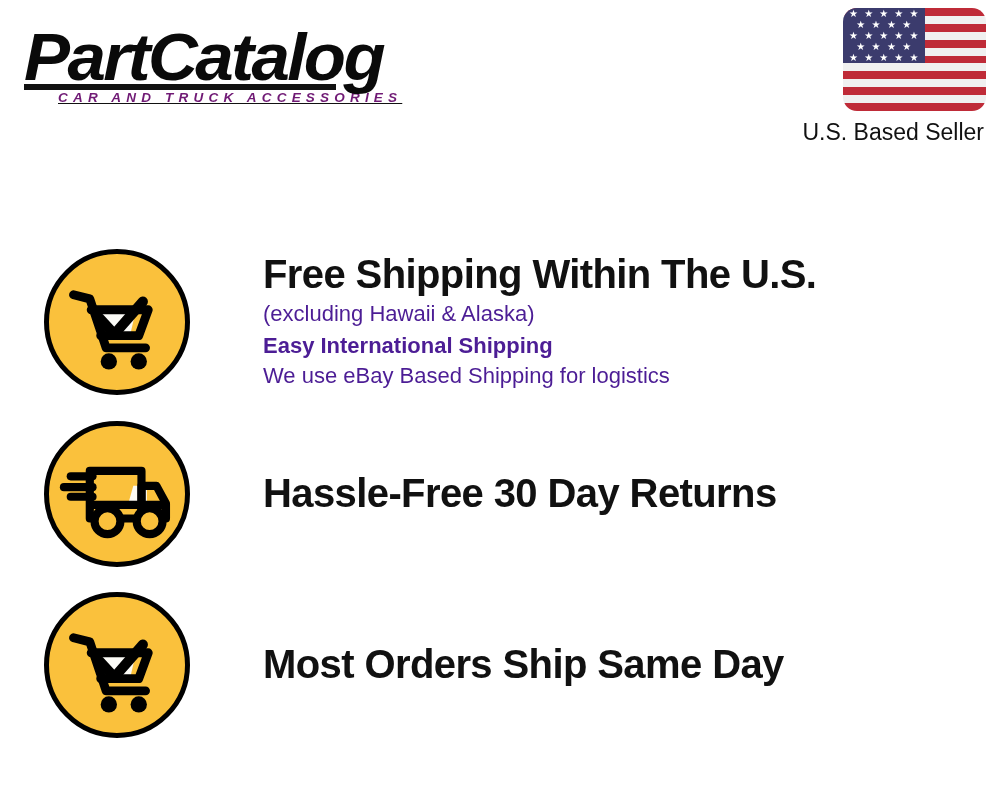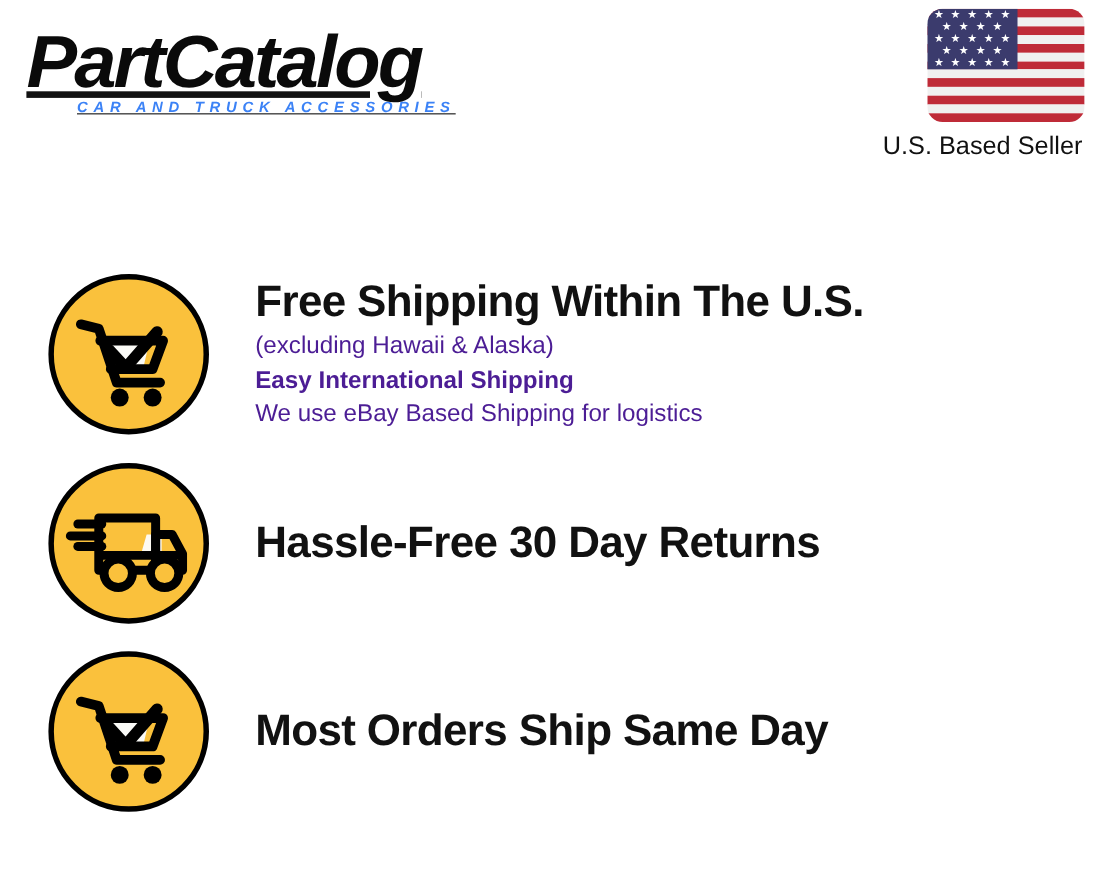--- a/index.html
+++ b/index.html
@@ -37,23 +37,23 @@
     transform: scaleX(1.03);
     transform-origin: left center;
     white-space: nowrap;
   }
   #brand-tagline {
     font-family: "Liberation Sans", sans-serif;
     font-weight: bold;
     font-style: italic;
     font-size: 13.5px;
     letter-spacing: 5.2px;
-    color: #3b82f6;
+    color: #701a75;
     margin-top: -2px;
-    margin-left: 46px;
+    margin-left: 34px;
     white-space: nowrap;
   }
 
   #seller-badge {
     position: absolute;
     right: 14px;
     top: 8px;
     width: 280px;
     text-align: right;
   }
@@ -117,20 +117,21 @@
     left: 0;
     top: 240;
     width: 1000px;
   }
   .feature-row {
     position: absolute;
     left: 44px;
     width: 940px;
     display: flex;
     align-items: center;
+    gap: 31px;
   }
   #feature-row-0 { top: 249px; }
   #feature-row-1 { top: 421px; }
   #feature-row-2 { top: 592px; }
 
   .feature-icon-circle {
     flex: 0 0 auto;
     width: 146px;
     height: 146px;
     border-radius: 50%;

